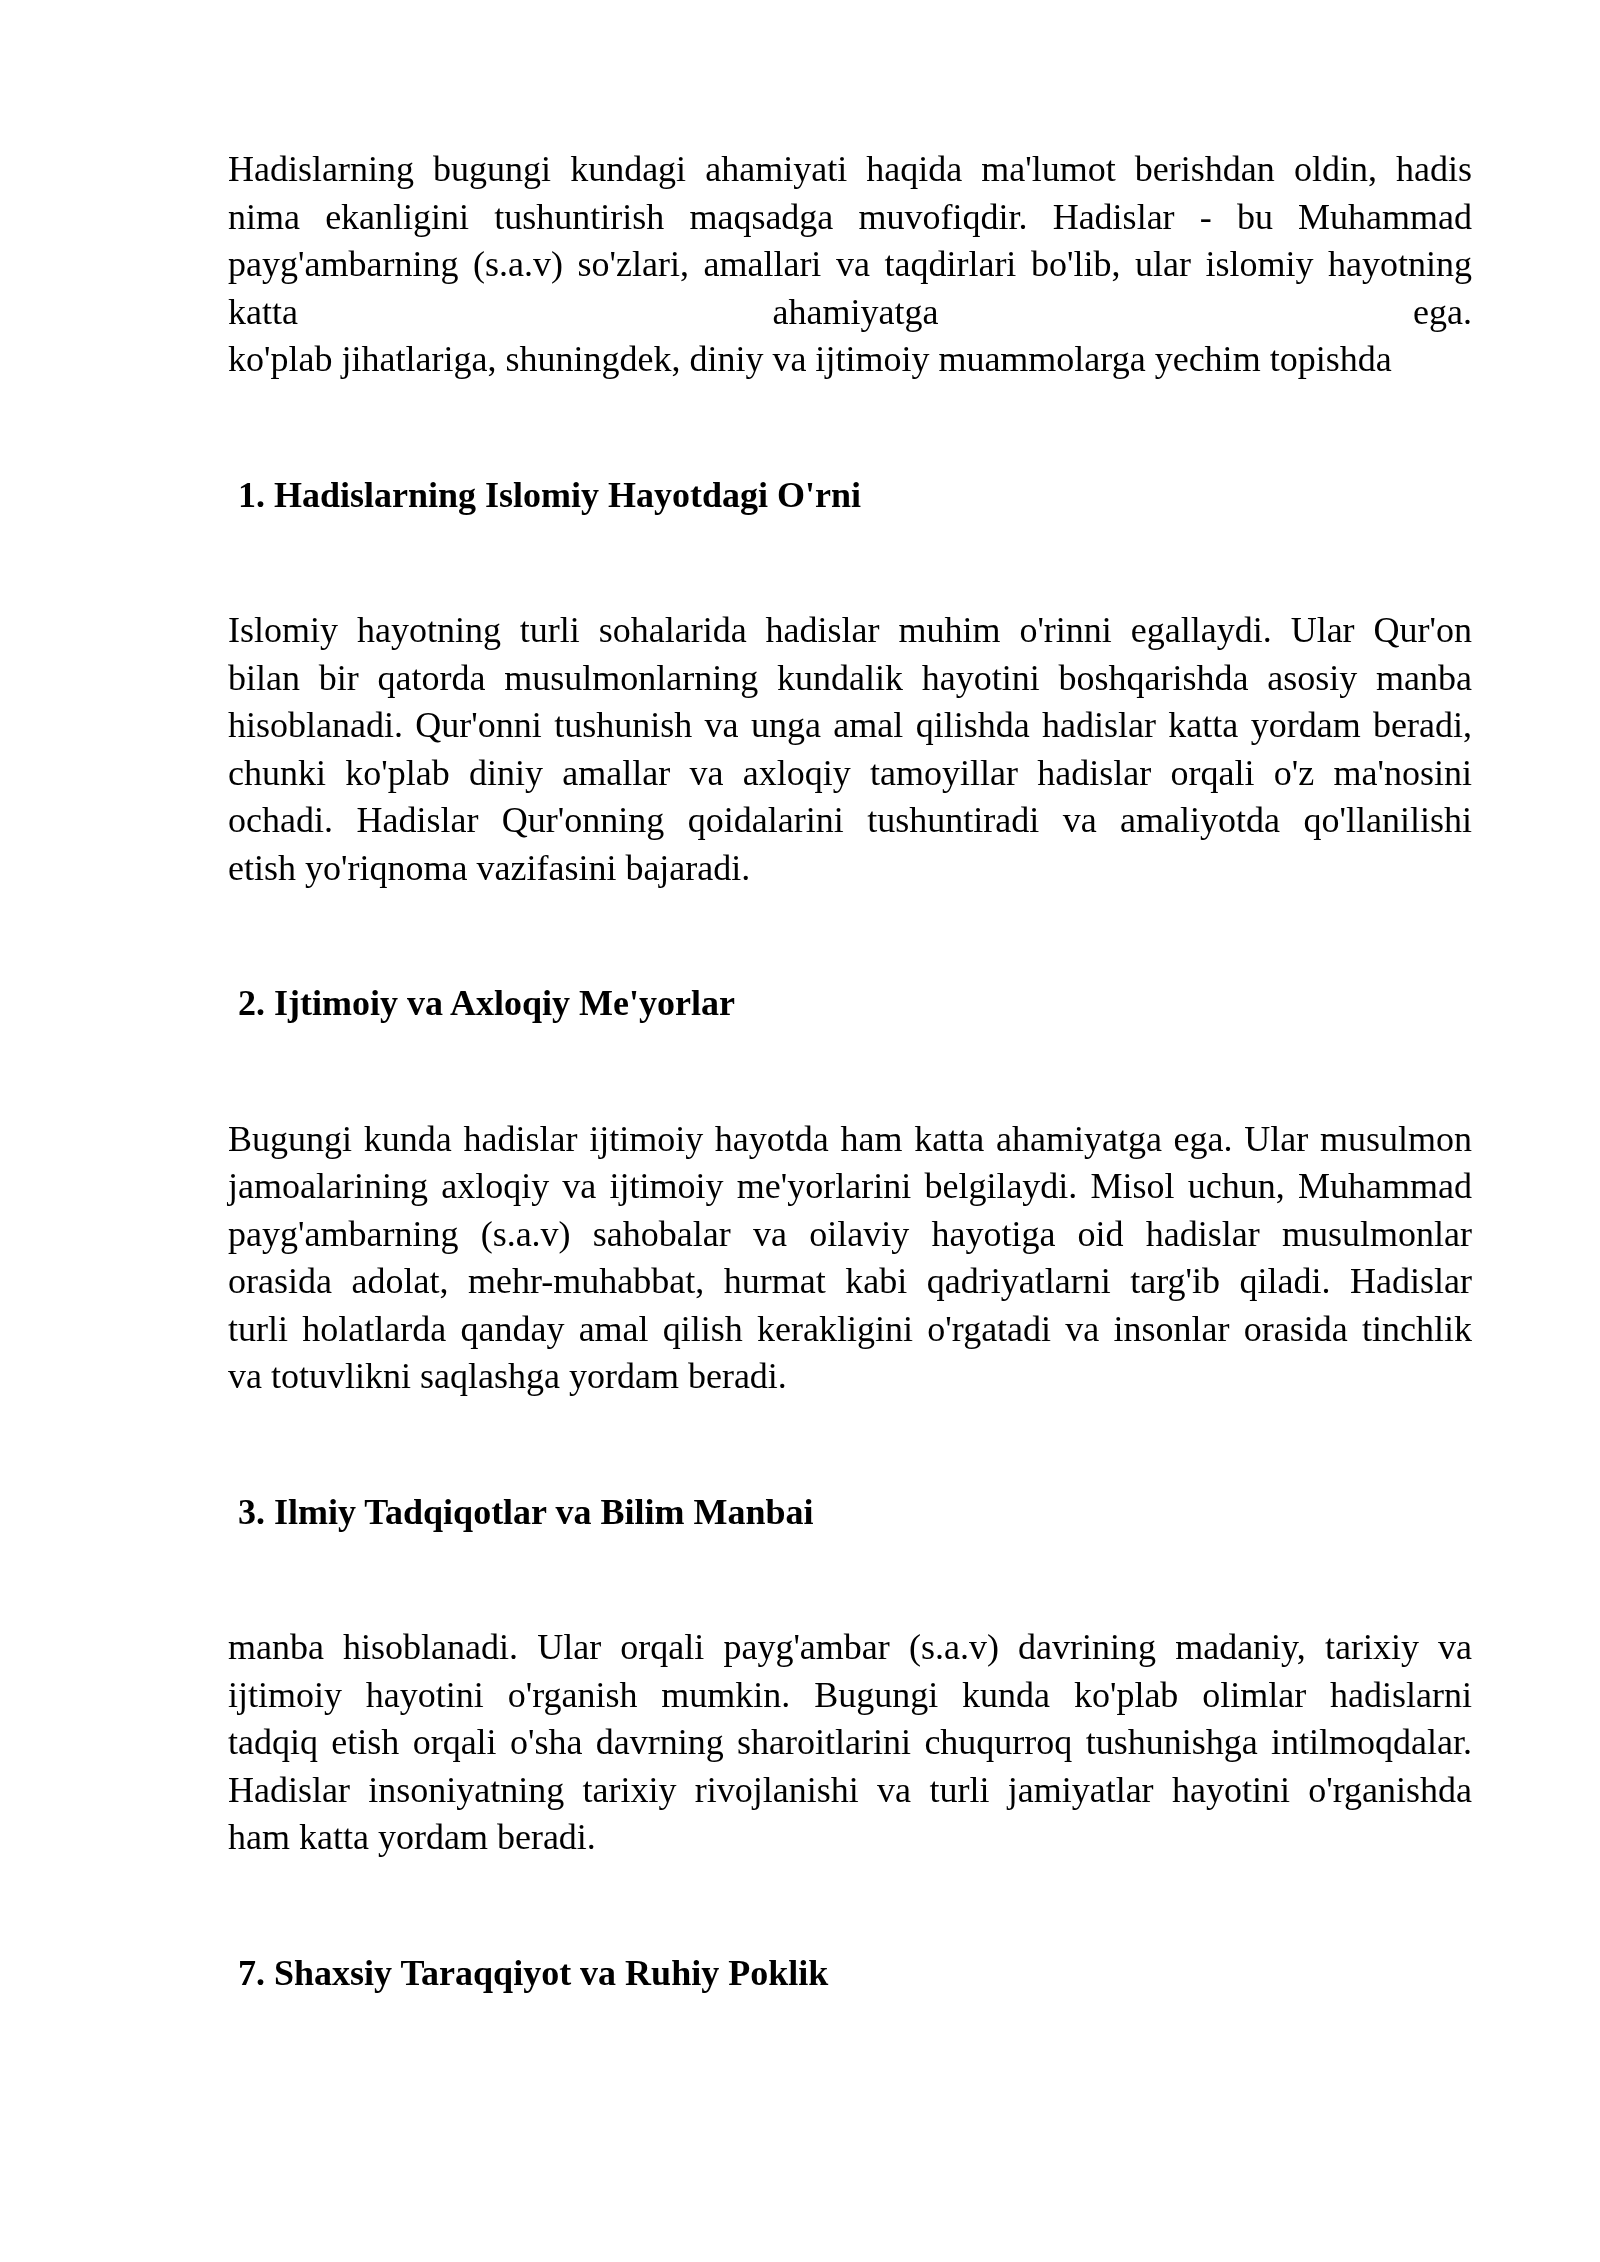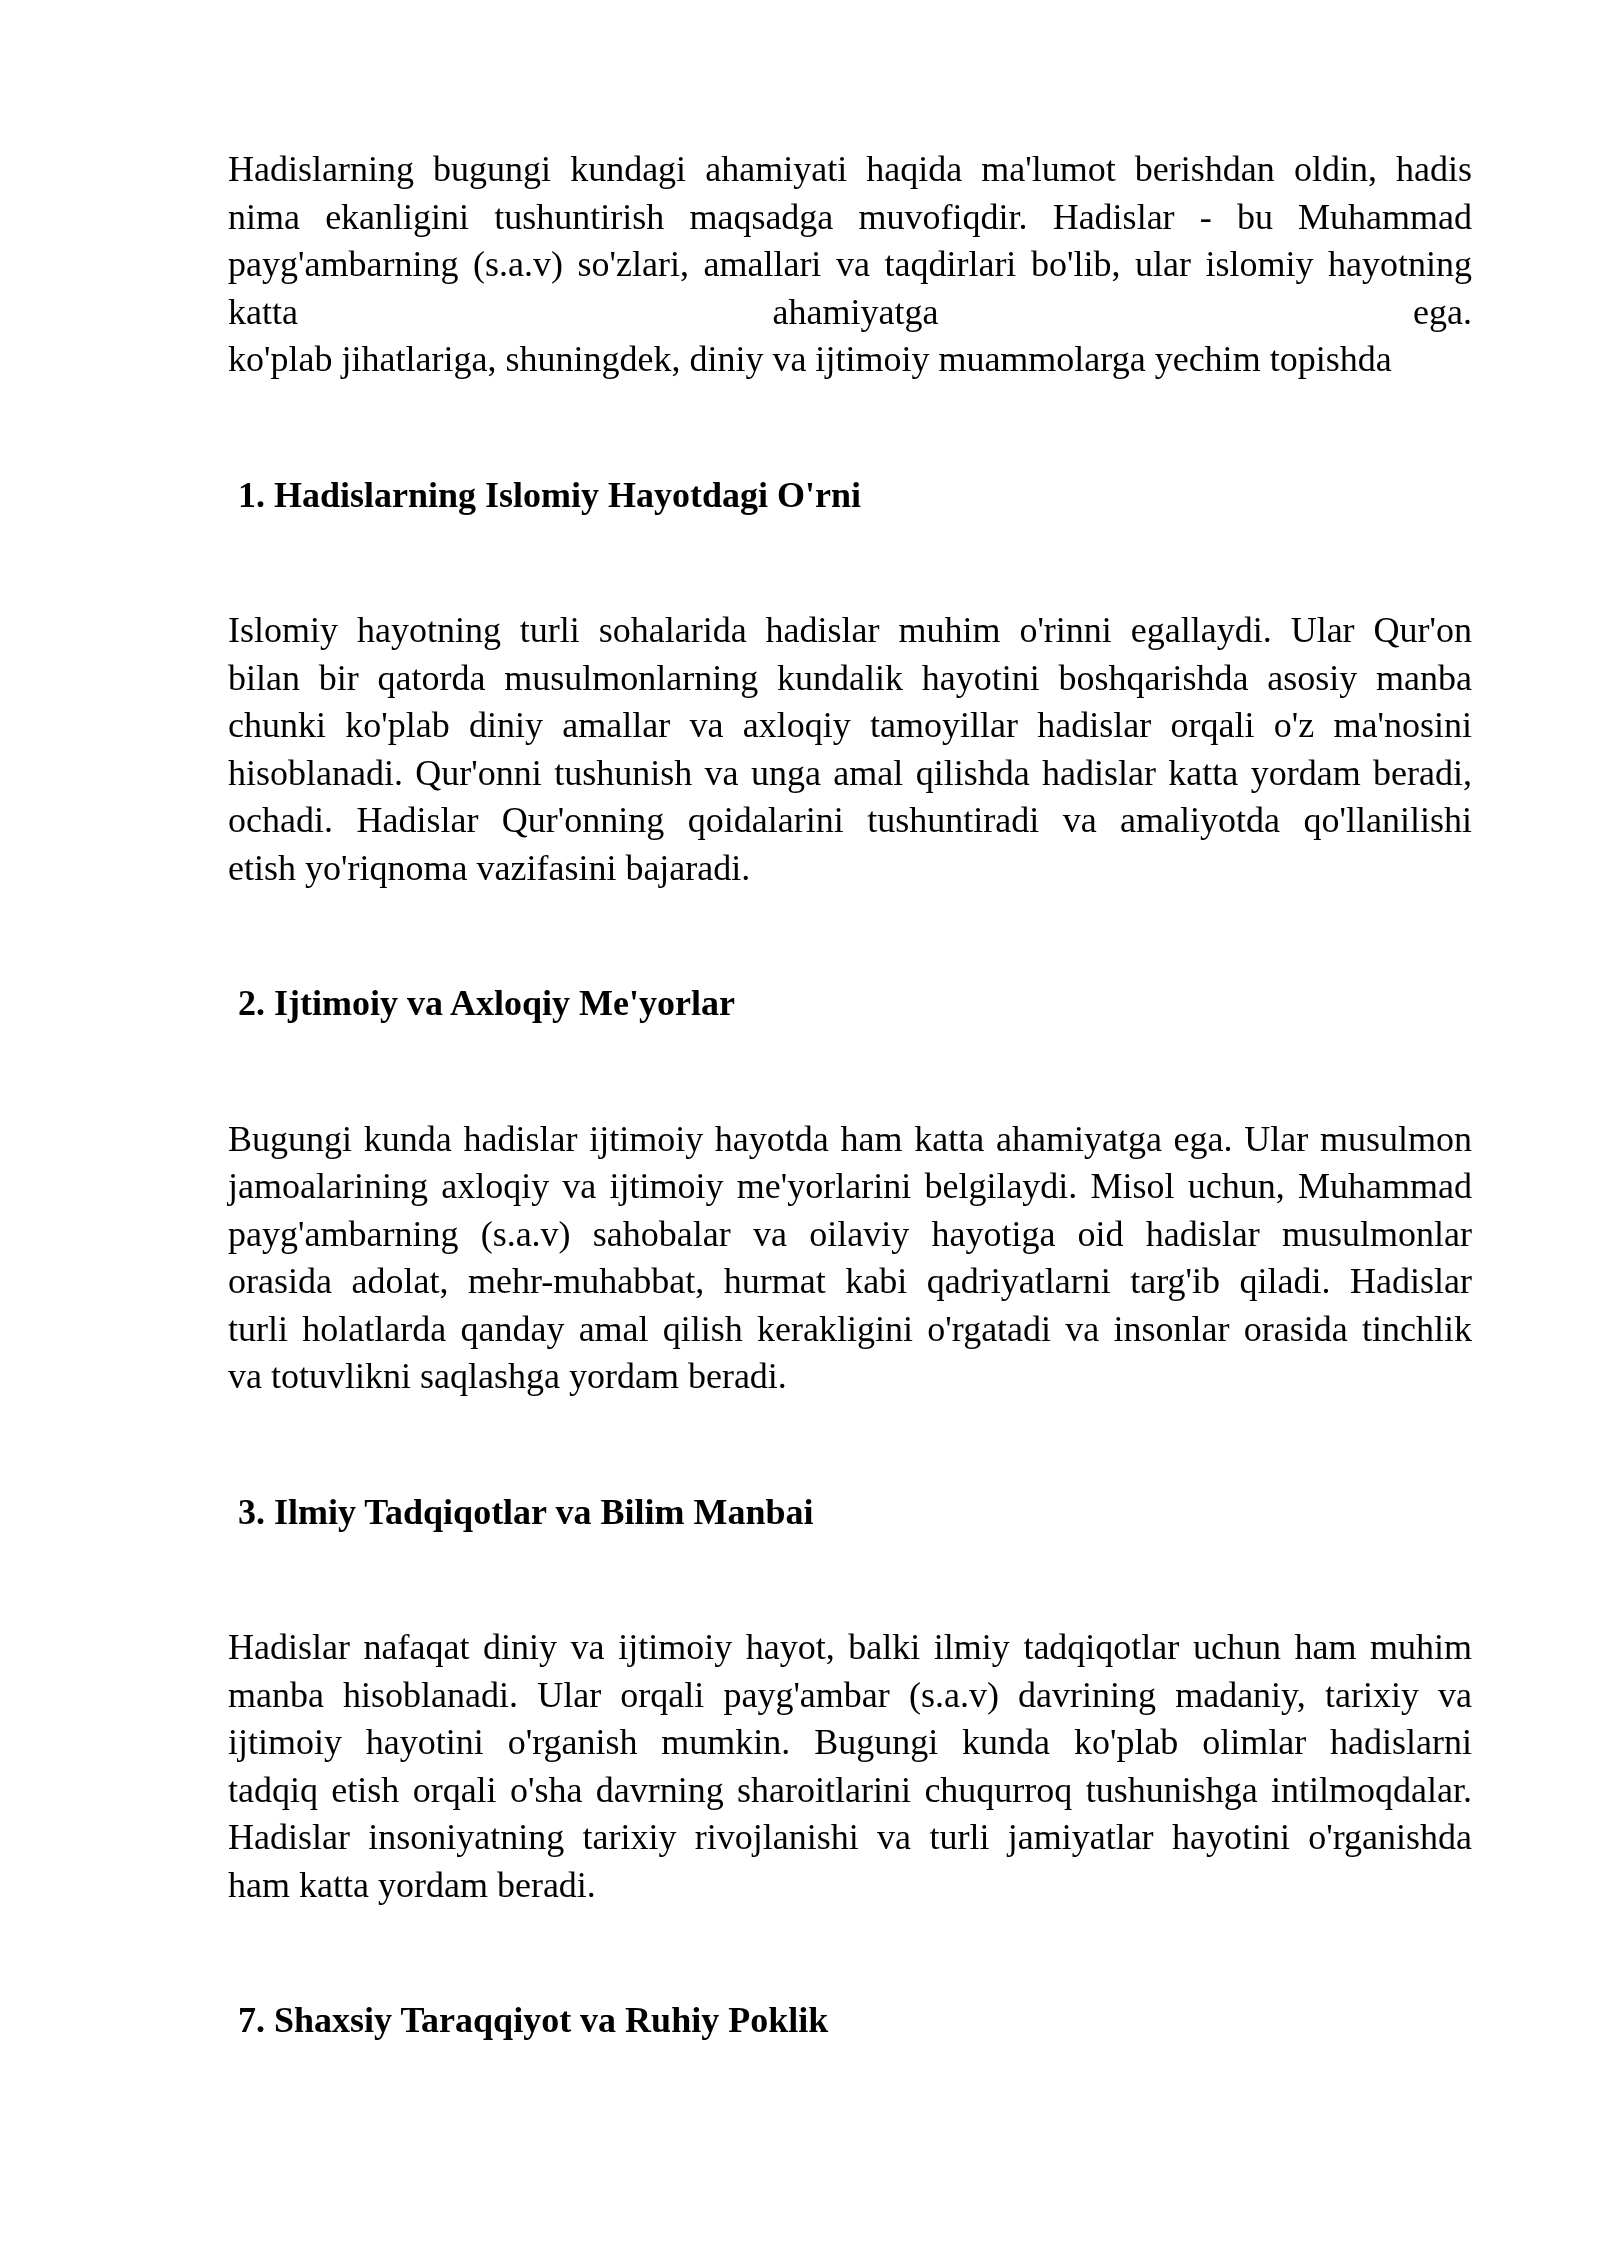--- a/index.html
+++ b/index.html
@@ -51,37 +51,36 @@
         <div class="pline">Hadislarning bugungi kundagi ahamiyati haqida ma'lumot berishdan oldin, hadis</div>
         <div class="pline">nima ekanligini tushuntirish maqsadga muvofiqdir. Hadislar - bu Muhammad</div>
         <div class="pline">payg'ambarning (s.a.v) so'zlari, amallari va taqdirlari bo'lib, ular islomiy hayotning</div>
         <div class="pline">katta ahamiyatga ega.</div>
         <div class="pline">ko'plab jihatlariga, shuningdek, diniy va ijtimoiy muammolarga yechim topishda</div>
       </div>
       <div class="heading">1. Hadislarning Islomiy Hayotdagi O'rni</div>
       <div class="paragraph">
         <div class="pline">Islomiy hayotning turli sohalarida hadislar muhim o'rinni egallaydi. Ular Qur'on</div>
         <div class="pline">bilan bir qatorda musulmonlarning kundalik hayotini boshqarishda asosiy manba</div>
+        <div class="pline">hisoblanadi. Qur'onni tushunish va unga amal qilishda hadislar katta yordam beradi,</div>
         <div class="pline">chunki ko'plab diniy amallar va axloqiy tamoyillar hadislar orqali o'z ma'nosini</div>
-        <div class="pline">hisoblanadi. Qur'onni tushunish va unga amal qilishda hadislar katta yordam beradi,</div>
         <div class="pline">ochadi. Hadislar Qur'onning qoidalarini tushuntiradi va amaliyotda qo'llanilishi</div>
         <div class="pline">etish yo'riqnoma vazifasini bajaradi.</div>
       </div>
       <div class="heading">2. Ijtimoiy va Axloqiy Me'yorlar</div>
       <div class="paragraph">
         <div class="pline">Bugungi kunda hadislar ijtimoiy hayotda ham katta ahamiyatga ega. Ular musulmon</div>
         <div class="pline">jamoalarining axloqiy va ijtimoiy me'yorlarini belgilaydi. Misol uchun, Muhammad</div>
         <div class="pline">payg'ambarning (s.a.v) sahobalar va oilaviy hayotiga oid hadislar musulmonlar</div>
         <div class="pline">orasida adolat, mehr-muhabbat, hurmat kabi qadriyatlarni targ'ib qiladi. Hadislar</div>
         <div class="pline">turli holatlarda qanday amal qilish kerakligini o'rgatadi va insonlar orasida tinchlik</div>
         <div class="pline">va totuvlikni saqlashga yordam beradi.</div>
       </div>
       <div class="heading">3. Ilmiy Tadqiqotlar va Bilim Manbai</div>
       <div class="paragraph">
-        <div class="pline">Hadislar nafaqat diniy va ijtimoiy hayot, balki ilmiy tadqiqotlar uchun ham muhim</div>
         <div class="pline">manba hisoblanadi. Ular orqali payg'ambar (s.a.v) davrining madaniy, tarixiy va</div>
         <div class="pline">ijtimoiy hayotini o'rganish mumkin. Bugungi kunda ko'plab olimlar hadislarni</div>
         <div class="pline">tadqiq etish orqali o'sha davrning sharoitlarini chuqurroq tushunishga intilmoqdalar.</div>
         <div class="pline">Hadislar insoniyatning tarixiy rivojlanishi va turli jamiyatlar hayotini o'rganishda</div>
         <div class="pline">ham katta yordam beradi.</div>
       </div>
       <div class="heading">7. Shaxsiy Taraqqiyot va Ruhiy Poklik</div>
     </div>
 </div>
 

